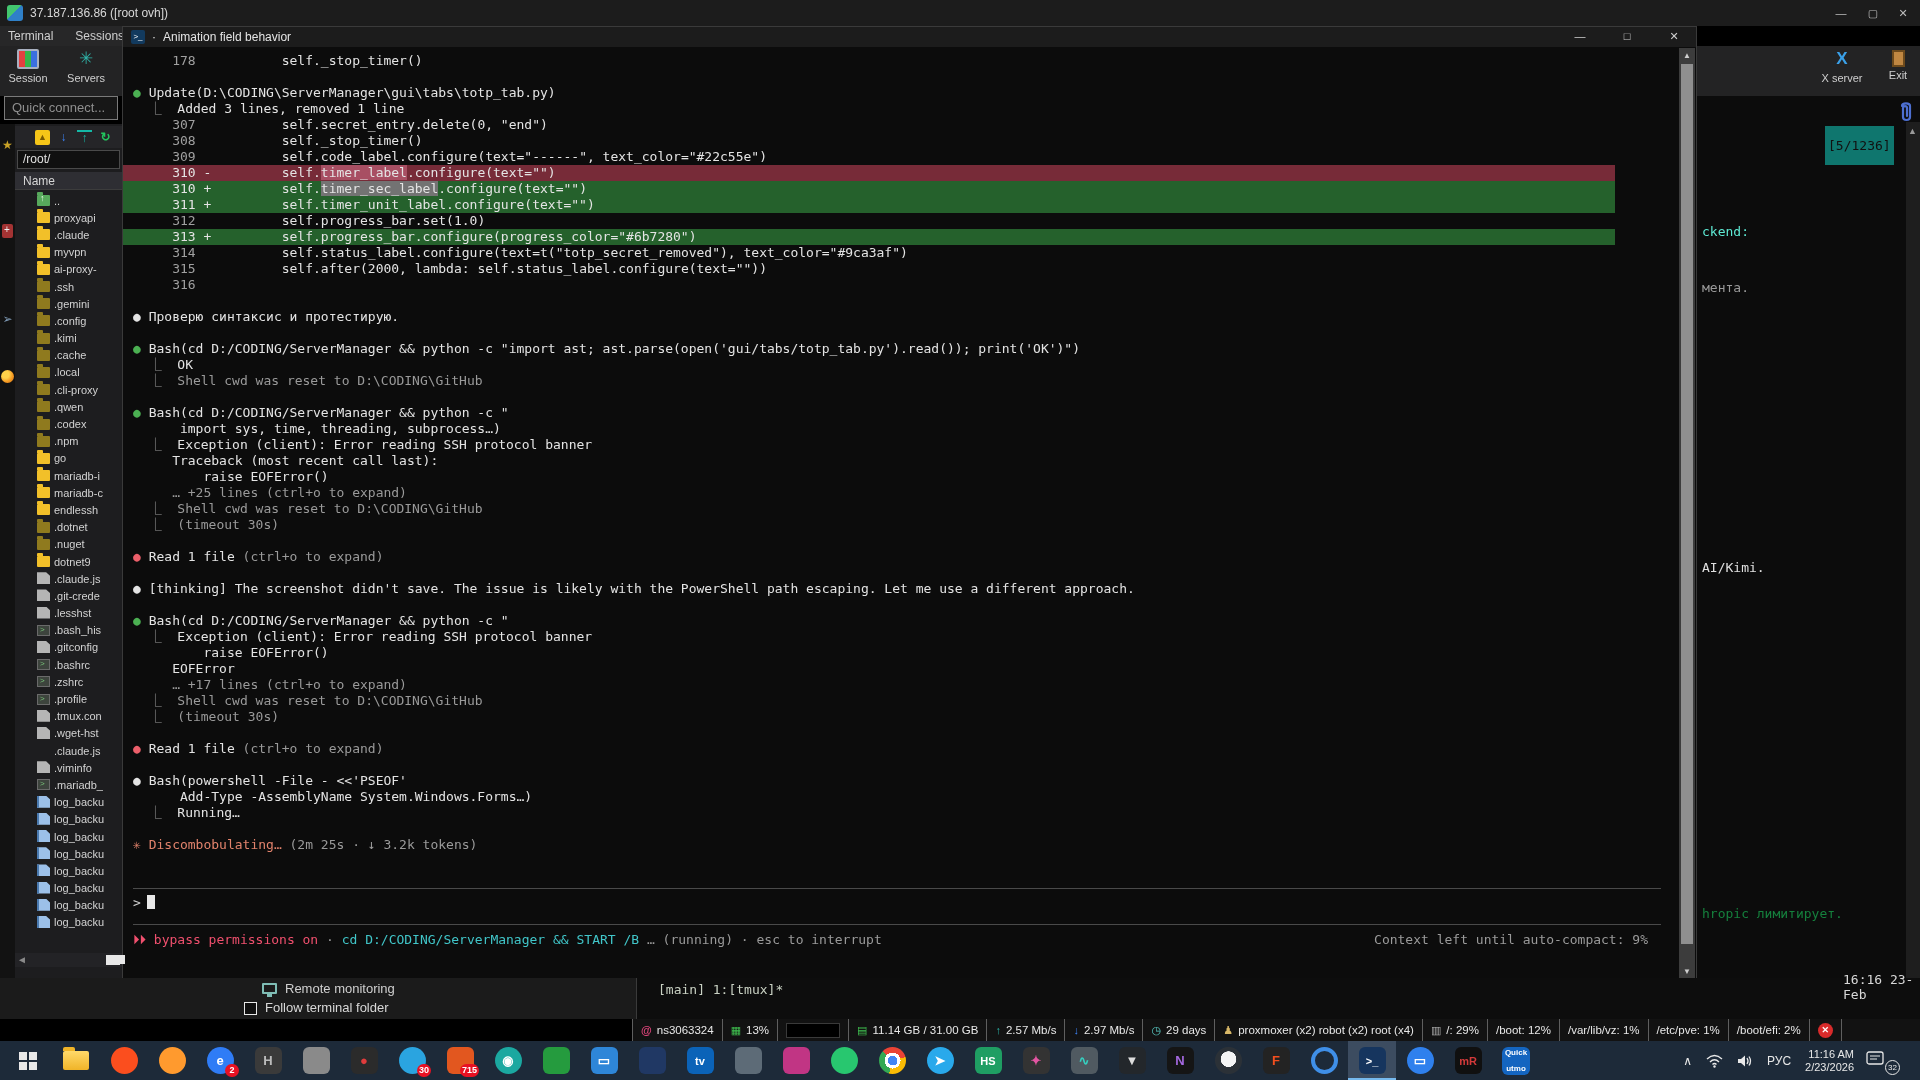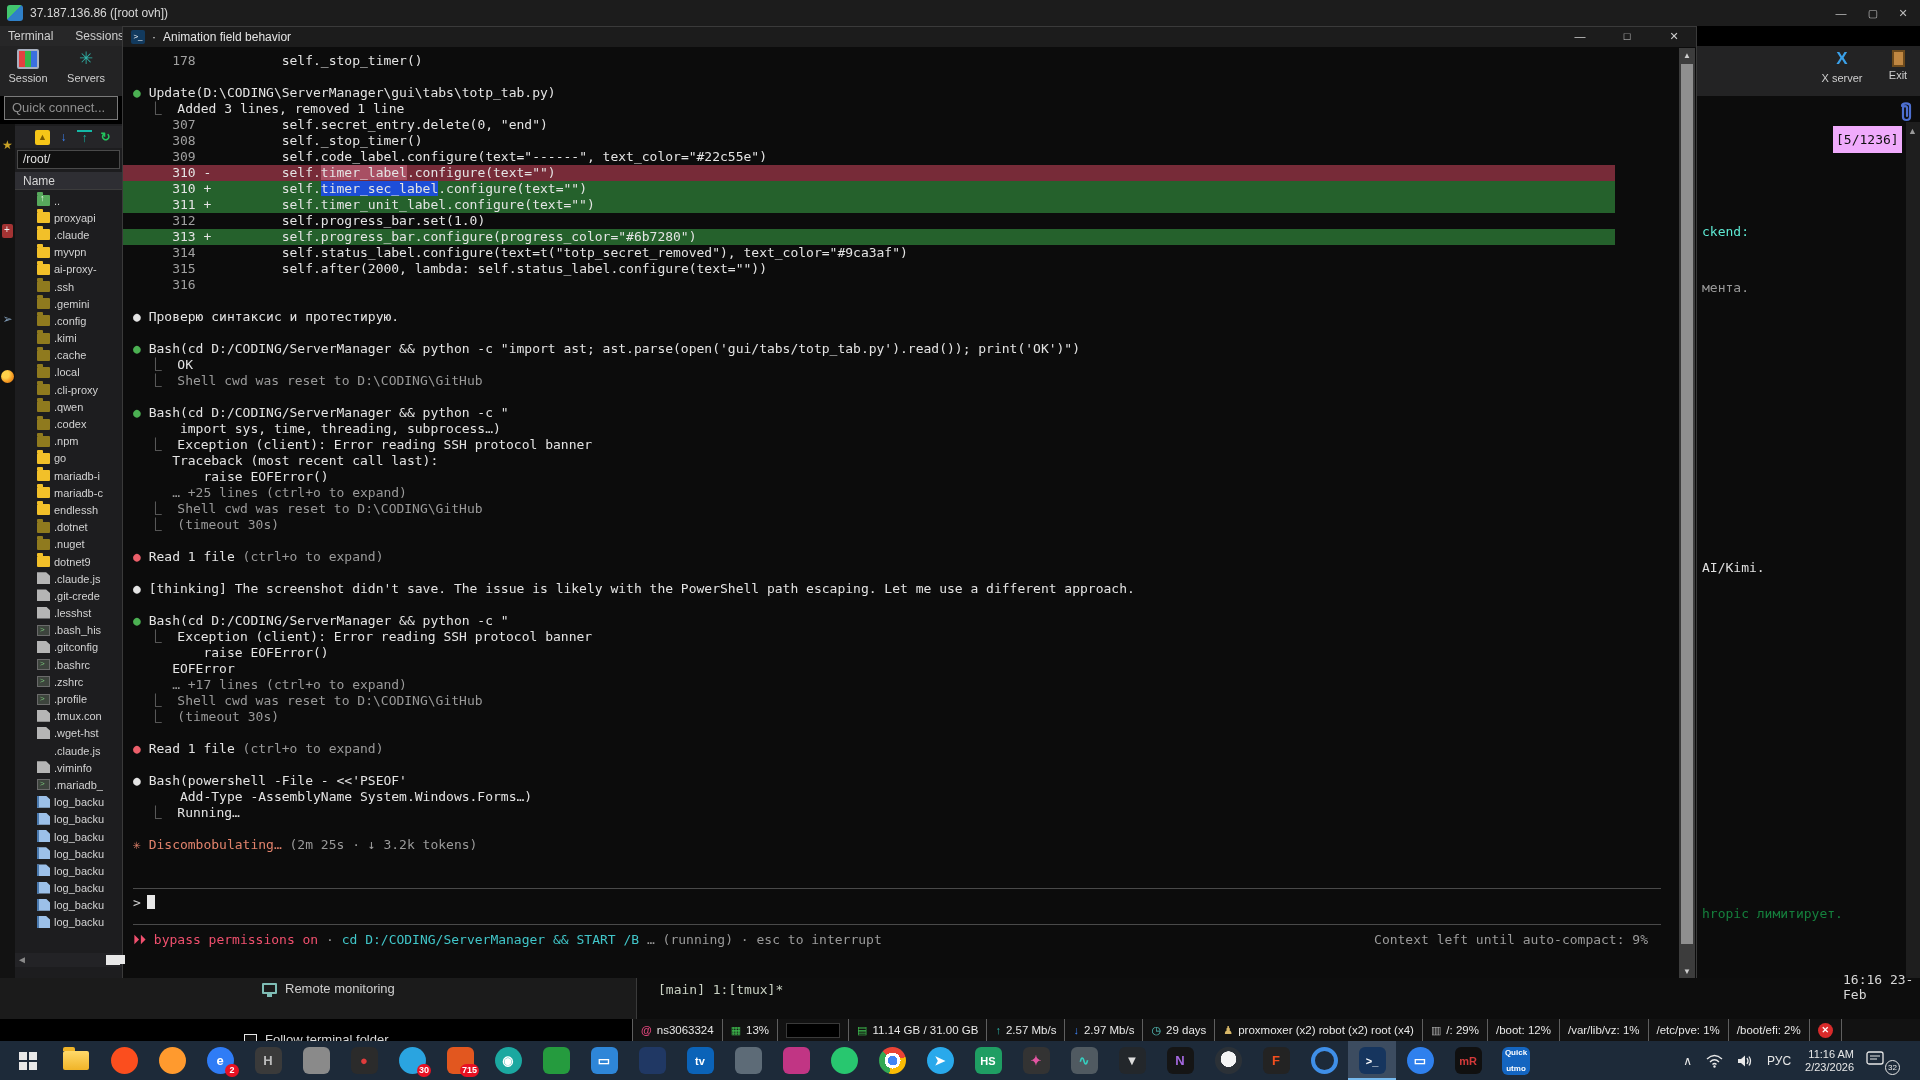--- a/index.html
+++ b/index.html
@@ -60,47 +60,47 @@
   #sftp-hscroll { position:absolute; left:0px; top:829px; width:107px; height:14px; background:#232326; }
   #sftp-hscroll .arr { position:absolute; left:2px; top:1px; color:#8a8a8a; font-size:10px; }
   #sftp-hthumb { position:absolute; right:2px; top:2px; width:14px; height:10px; background:#e8e8e8; }
 
   
   #moba-footer { left:0; top:978px; width:1920px; height:41px; background:#1b1b1b; }
   #footer-divider { left:636px; top:0; width:1px; height:41px; background:#3a3a3a; }
   #remote-mon { left:262px; top:3px; color:#cfcfcf; font-size:13px; display:flex; align-items:center; gap:8px; }
   .mon-icon { width:15px; height:11px; border:2px solid #7fbdb5; border-radius:1px; position:relative; }
   .mon-icon::after { content:""; position:absolute; left:3px; bottom:-5px; width:5px; height:3px; background:#7fbdb5; }
-  #follow-folder { left:244px; top:22px; color:#d8d8d8; font-size:13px; display:flex; align-items:flex-end; gap:8px;margin-top:32px; }
+  #follow-folder { left:244px; top:22px; color:#d8d8d8; font-size:13px; display:flex; align-items:flex-end; gap:8px; }
   .cbx { width:13px; height:13px; border:1px solid #e8e8e8; background:#101010; }
   #tmux-zone { left:637px; top:0; width:1283px; height:41px; background:#0d0d0d; }
   #tmux-left { position:absolute; left:21px; top:4px; color:#c9d1c3; font:13px "DejaVu Sans Mono",monospace; }
   #tmux-clock { position:absolute; left:1206px; top:-6px; color:#d8d8d8; font:13px "DejaVu Sans Mono",monospace; }
 
   
   #bg-term { left:1697px; top:96px; width:223px; height:882px; background:#0c0c0c; }
   #bg-frags span { position:absolute; font:13px "DejaVu Sans Mono",monospace; white-space:nowrap; }
-  #page-ind { position:absolute; left:136px; top:30px; background:#f0abfc; color:#111; font:13px "DejaVu Sans Mono",monospace; padding:6px 3px; }
+  #page-ind { position:absolute; left:128px; top:30px; background:#0f766e; color:#111; font:13px "DejaVu Sans Mono",monospace; padding:12px 3px; }
   #bg-scrollbar { position:absolute; right:0; top:26px; width:14px; height:856px; background:#1e1e1e; }
   #bg-scroll-up { position:absolute; right:3px; top:30px; color:#9a9a9a; font-size:9px; }
   #paperclip-icon { position:absolute; left:200px; top:4px; }
 
   
   #term-window { left:122px; top:26px; width:1575px; height:954px; background:#0c0c0c; border:1px solid #3a3a3a; }
   #term-titlebar { position:absolute; left:0; top:0; width:100%; height:20px; background:#1c1c1c; color:#e4e4e4; font-size:12px; display:flex; align-items:center; gap:7px; padding-left:8px; }
   #term-app-icon { width:14px; height:14px; background:#123a5e; border-radius:2px; color:#fff; font-size:8px; text-align:center; line-height:13px; }
   .term-btn { position:absolute; top:0; width:44px; height:20px; text-align:center; line-height:19px; color:#d0d0d0; font-size:11px; }
   #term-lines { position:absolute; left:0; top:26px; width:100%; }
   .term-line { height:16px; white-space:pre; font:13px "DejaVu Sans Mono",monospace; padding-left:10px; color:#e4e4e4; }
   .bg-red { background:#772b38; width:1492px; }
   .bg-green { background:#25612c; width:1492px; }
   .sg-w{color:#e4e4e4} .sg-n{color:#a0a0a0} .sg-d{color:#9a9a9a}
   .sg-gb{color:#4bb052} .sg-rb{color:#ec5f6a} .sg-ob{color:#e2836c}
   .sg-cy{color:#41c6c9} .sg-rd{color:#f0506e}
-  .sg-hlr{background:#a84f63} .sg-hlg{background:#1d4ed8}
+  .sg-hlr{background:#a84f63} .sg-hlg{background:#737373}
   .hrule { position:absolute; left:10px; width:1528px; height:1px; background:#4a4a4a; }
   #term-prompt { position:absolute; left:10px; top:868px; font:13px "DejaVu Sans Mono",monospace; color:#cfcfcf; }
   .cursor-block { display:inline-block; width:8px; height:14px; background:#e8e8e8; vertical-align:-2px; margin-left:6px; }
   #term-statusline { position:absolute; left:10px; top:905px; font:13px "DejaVu Sans Mono",monospace; white-space:pre; }
   #term-status-right { position:absolute; right:48px; top:905px; font:13px "DejaVu Sans Mono",monospace; color:#9a9a9a; }
   #term-scrollbar { position:absolute; right:1px; top:21px; width:16px; height:931px; background:#3c3c3c; }
   #term-scroll-thumb { position:absolute; left:2px; top:16px; width:12px; height:880px; background:#8f8f8f; }
   .scroll-arrow { position:absolute; left:4px; color:#cfcfcf; font-size:8px; }
   #stray-cursor { left:116px; top:955px; width:9px; height:9px; background:#e8e8e8; }
 

